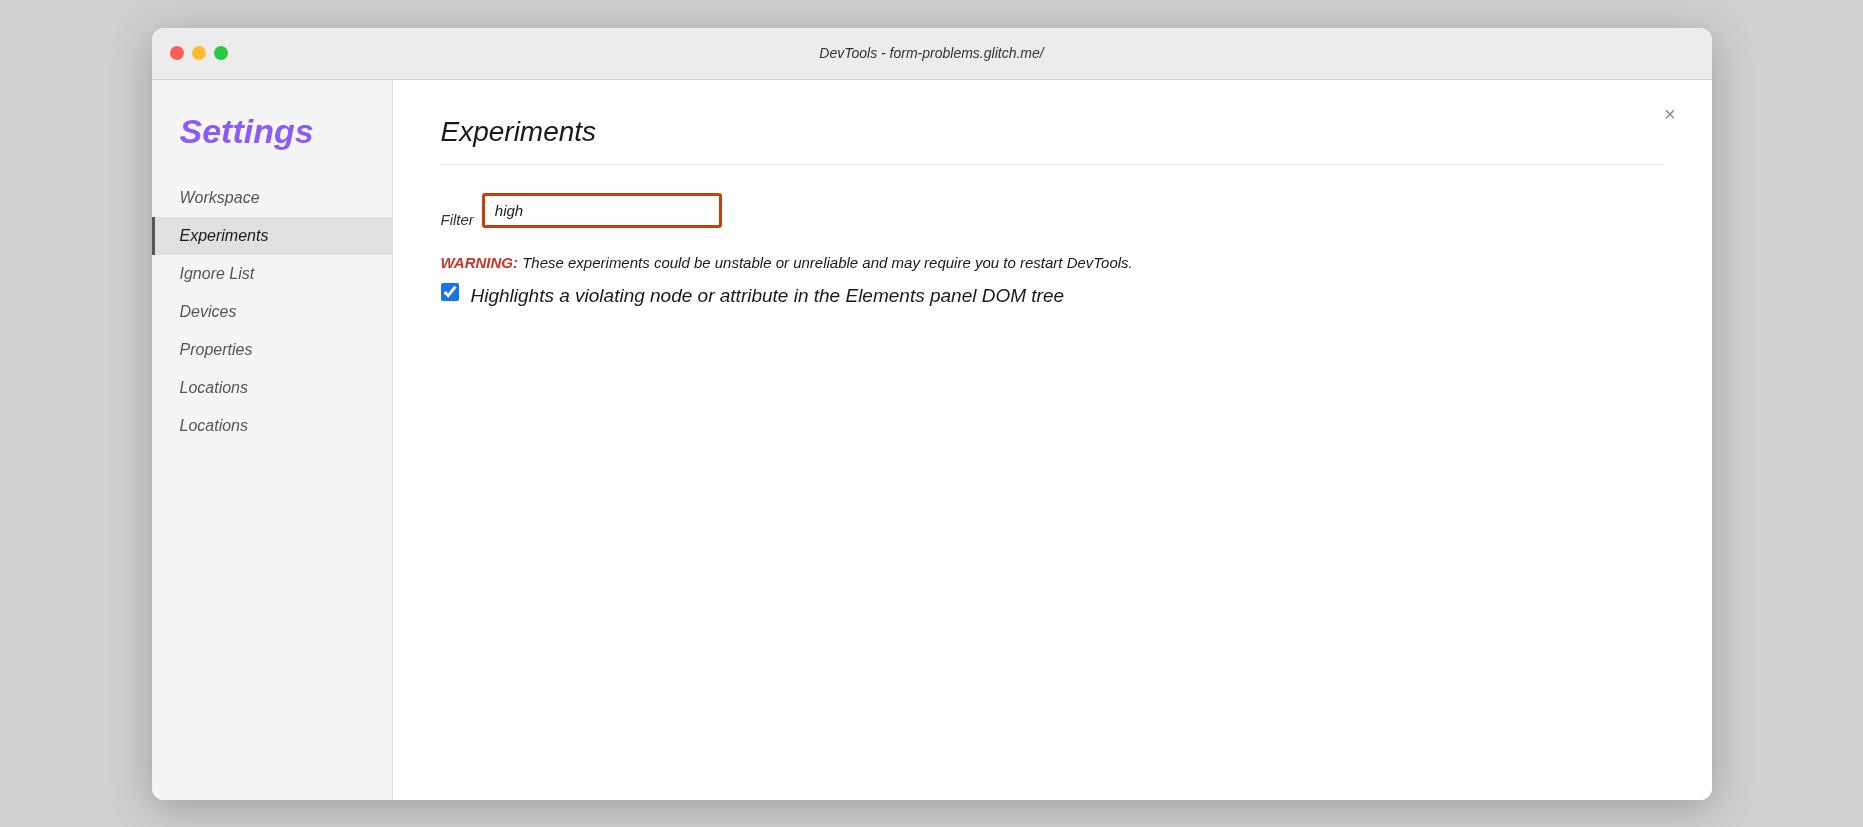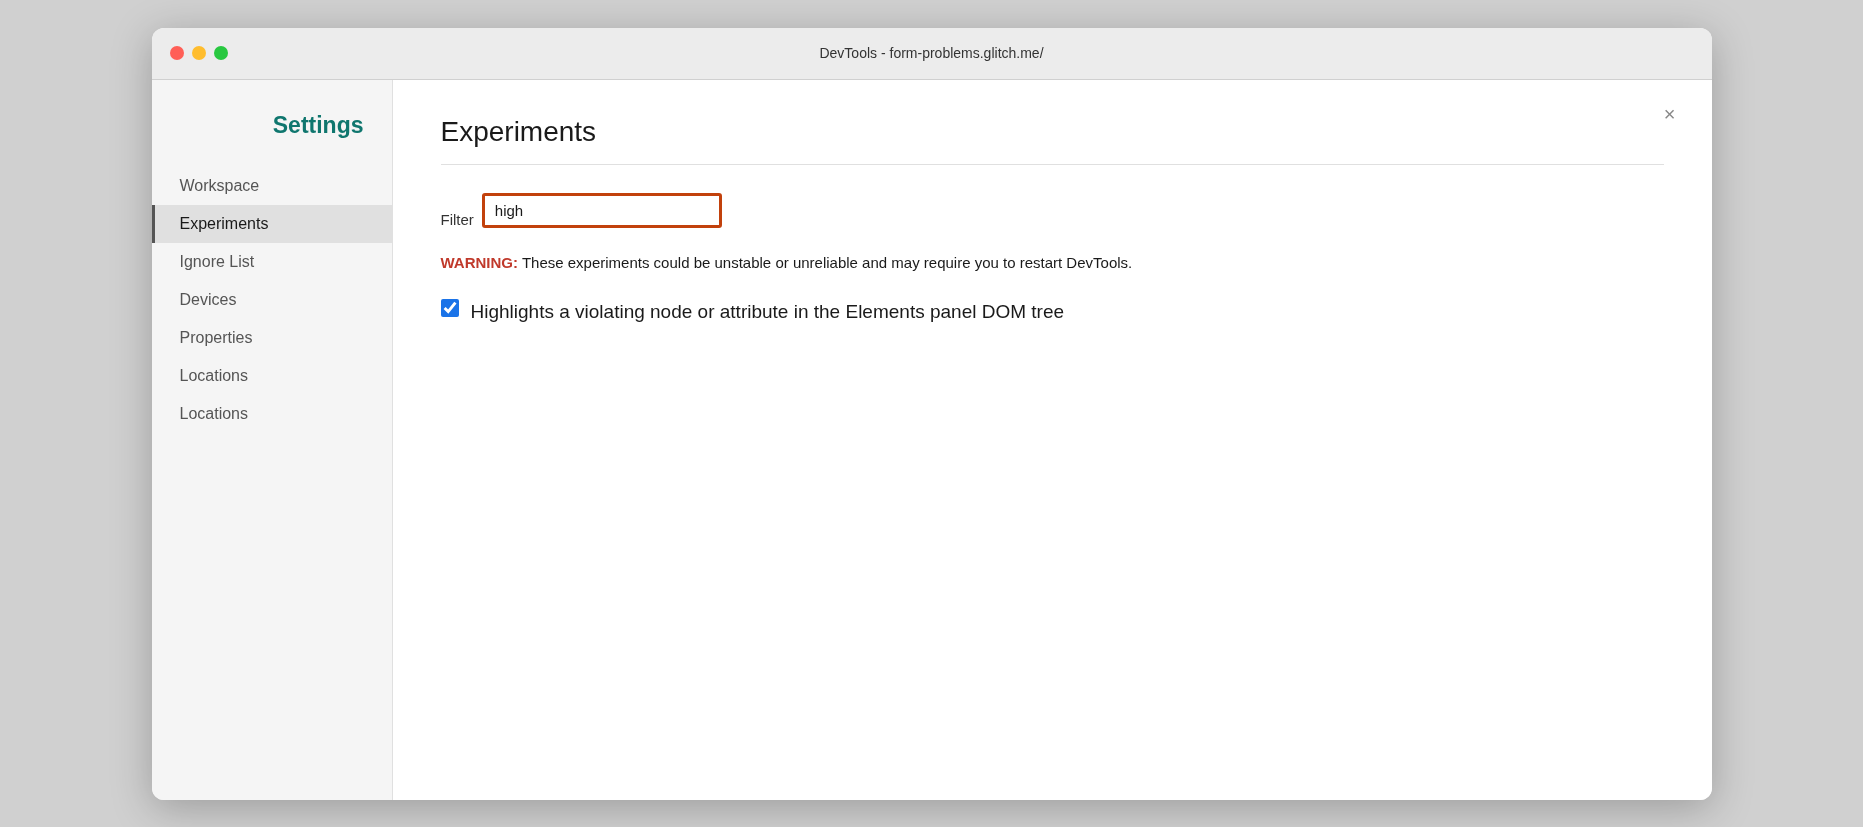--- a/index.html
+++ b/index.html
@@ -1,18 +1,19 @@
 <!DOCTYPE html>
 <html><head>
   <meta charset="utf-8">
   <style>
     * {
       box-sizing: border-box;
       margin: 0;
       padding: 0;
+      font-style: italic;
     }
 
     body {
       background: #d0d0d0;
       display: flex;
       align-items: center;
       justify-content: center;
       min-height: 100vh;
       font-family: -apple-system, BlinkMacSystemFont, 'Segoe UI', Helvetica, Arial, sans-serif;
     }
@@ -65,25 +66,24 @@
     }
 
     .sidebar {
       width: 240px;
       padding: 32px 0;
       background: #f5f5f5;
       flex-shrink: 0;
     }
 
     .sidebar-heading {
-      font-size: 23px;
+      font-size: 34px;
       font-weight: 700;
-      color: #0f766e;
+      color: #8b5cf6;
       padding: 0 28px 28px 28px;
-      text-align: right;
     }
 
     .sidebar-item {
       display: flex;
       align-items: center;
       padding: 10px 28px;
       font-size: 16px;
       color: #555;
       cursor: pointer;
       position: relative;
@@ -161,21 +161,21 @@
       font-size: 15px;
       width: 240px;
       outline: none;
       color: #1a1a1a;
       background: #fff;
     }
 
     .warning-text {
       font-size: 15px;
       color: #1a1a1a;
-      margin-bottom: 24px;
+      margin-bottom: 8px;
       line-height: 1.5;
     }
 
     .warning-label {
       color: #c0392b;
       font-weight: 600;
     }
 
     .experiment-item {
       display: flex;

